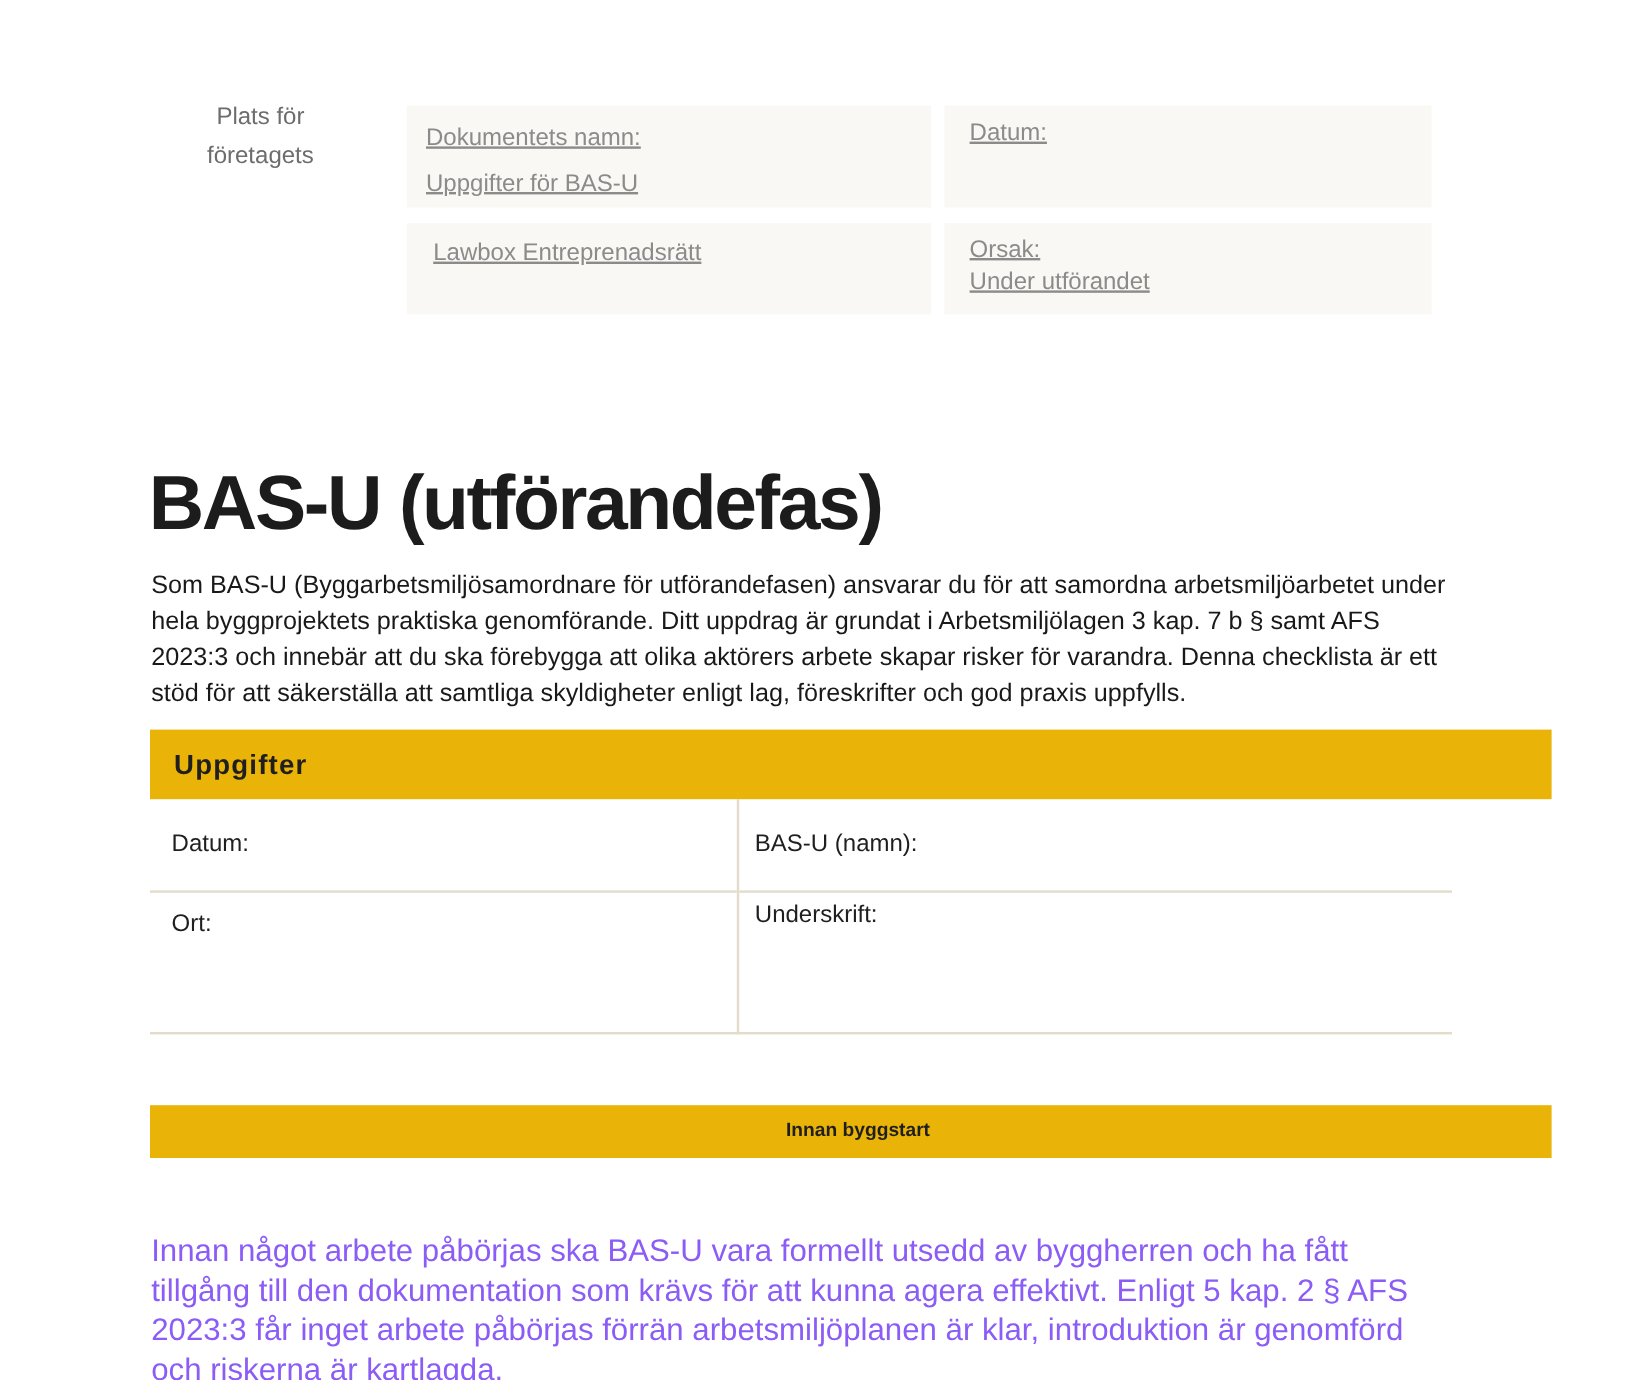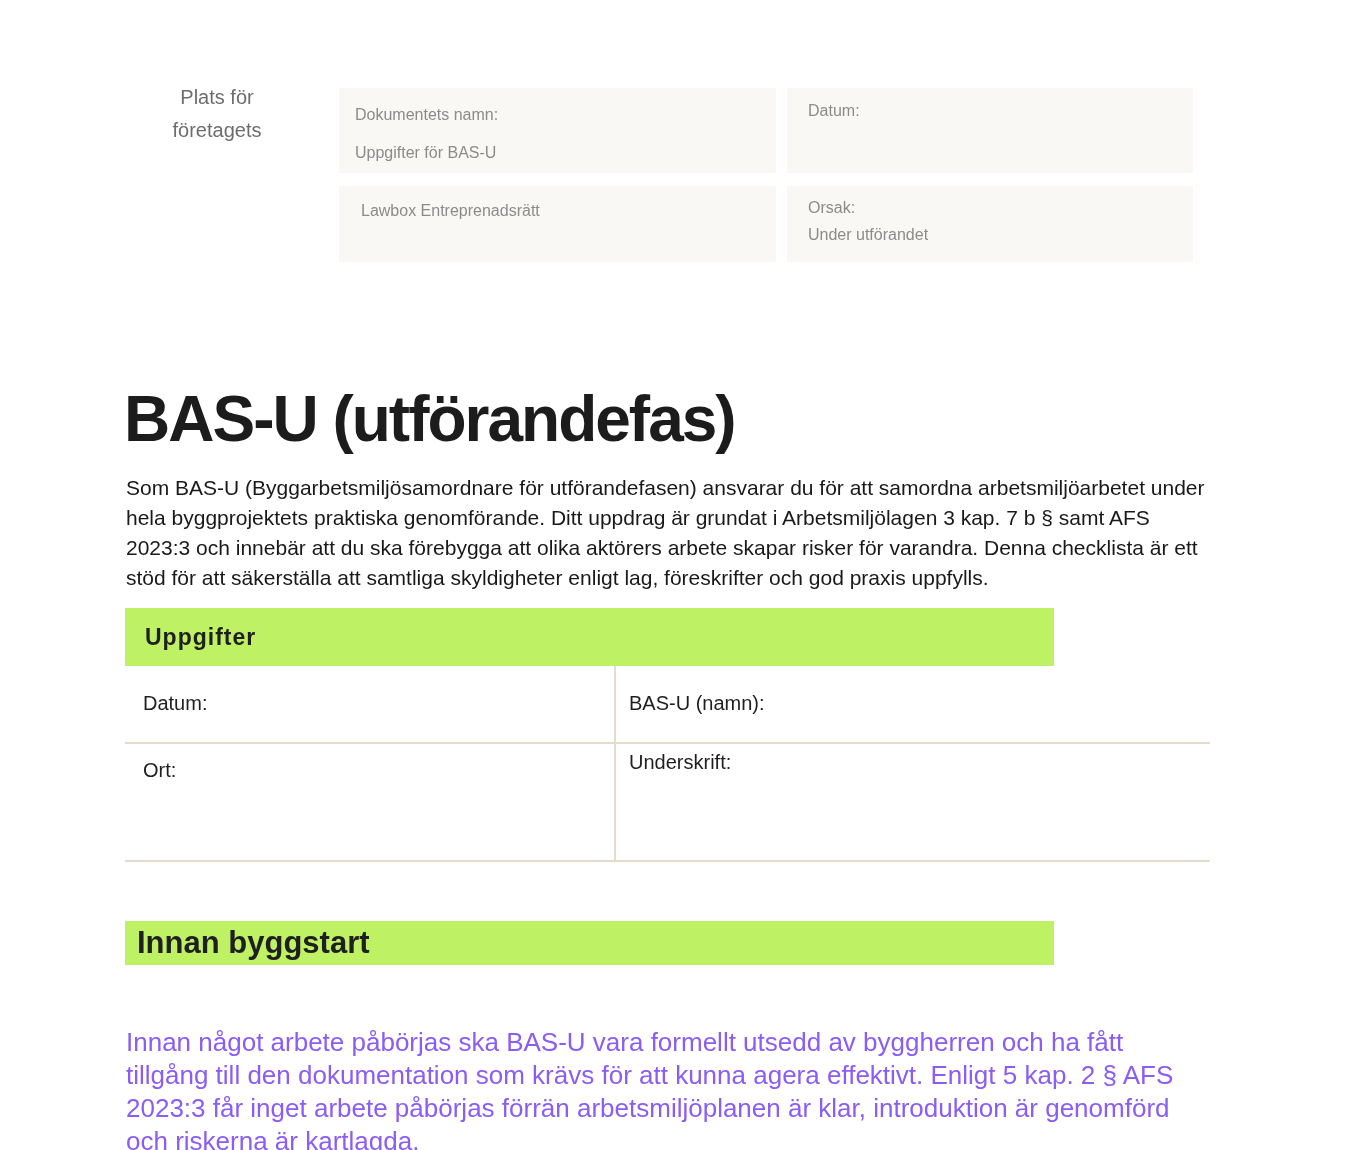--- a/index.html
+++ b/index.html
@@ -9,46 +9,46 @@
     font-family:"Liberation Sans",sans-serif;
     -webkit-font-smoothing:antialiased;
   }
   
   .logo{
     position:absolute;left:122px;top:81px;width:190px;
     text-align:center;color:#6d6d6d;font-size:20px;line-height:33px;
   }
   
   .fbox{position:absolute;background:#faf8f4;box-sizing:border-box;}
-  .flabel,.fvalue{color:#8b8b8b;font-size:16px;line-height:24px;}
+  .flabel,.fvalue{color:#8b8b8b;font-size:20px;line-height:24px;text-decoration:underline;}
   .fbox1{left:339px;top:88px;width:437px;height:85px;padding:15px 10px 0 16px;}
   .fbox1 .fvalue{margin-top:14px;}
   .fbox2{left:787px;top:88px;width:406px;height:85px;padding:11px 10px 0 21px;}
   .fbox3{left:339px;top:186px;width:437px;height:76px;padding:11px 10px 0 22px;}
   .fbox3 .fvalue{margin-top:2px;}
   .fbox4{left:787px;top:186px;width:406px;height:76px;padding:10px 10px 0 21px;}
   .fbox4 .fvalue{margin-top:3px;}
   
   .title{
     position:absolute;left:124px;top:340px;height:72px;line-height:72px;
     font-size:64px;font-weight:700;letter-spacing:-2px;color:#1c1c1c;white-space:nowrap;
   }
   
   .intro{position:absolute;left:126px;top:452px;width:1080px;
     font-size:21px;line-height:30px;color:#191919;}
   .para2{position:absolute;left:126px;top:1000px;width:1080px;
     font-size:26px;line-height:33px;color:#8b5cf6;}
   
   .bar{
-    position:absolute;left:125px;width:929px;background:#bef264;
+    position:absolute;left:125px;width:1168px;background:#eab308;
     box-sizing:border-box;display:flex;align-items:center;
     color:#1f1f1f;font-weight:700;
   }
   .bar-uppgifter{top:608px;height:58px;padding-left:20px;font-size:23px;letter-spacing:1px;}
-  .bar-innan{top:921px;height:44px;padding-left:12px;font-size:31px;}
+  .bar-innan{top:921px;height:44px;padding-left:12px;font-size:16px;justify-content:center;}
   
   .tline{position:absolute;background:#e4dccb;}
   .vline{left:614px;top:666px;width:2px;height:196px;}
   .hl-left{left:125px;top:742px;width:489px;height:2px;}
   .hl-right{left:616px;top:742px;width:594px;height:2px;}
   .hl-bottom{left:125px;top:860px;width:1085px;height:2px;}
   .cell-label{position:absolute;font-size:20px;line-height:24px;color:#1f1f1f;}
   .cl-datum{left:143px;top:691px;}
   .cl-namn{left:629px;top:691px;}
   .cl-ort{left:143px;top:758px;}

